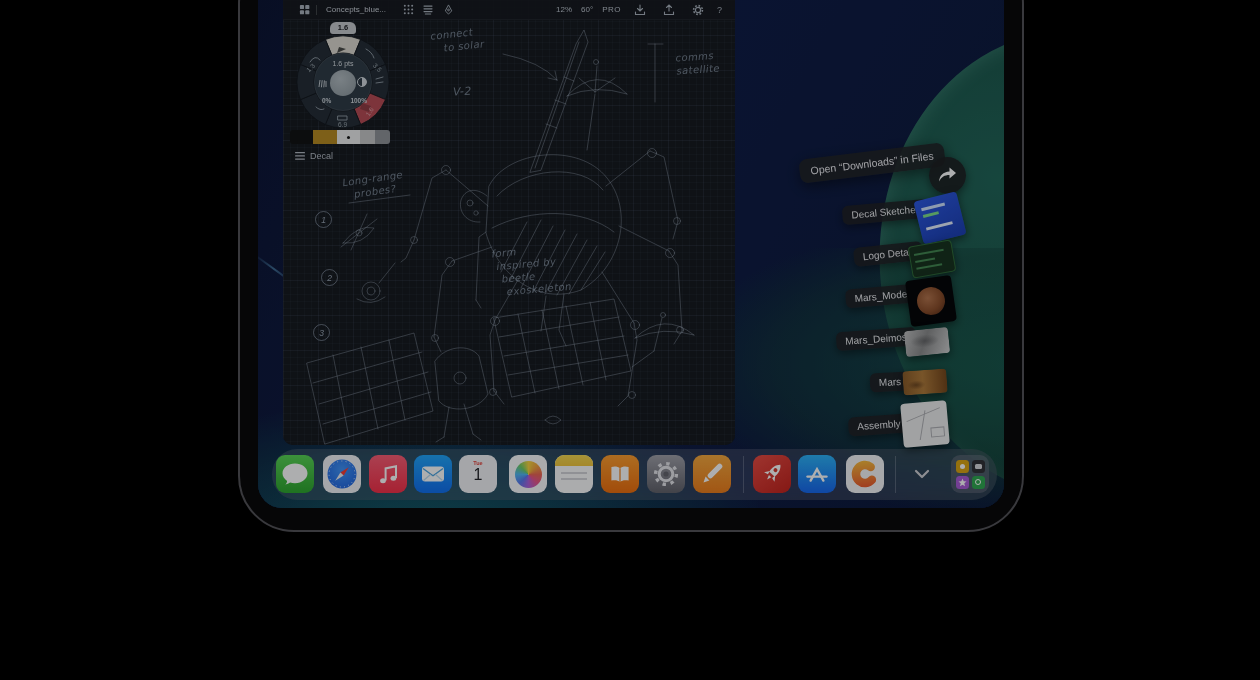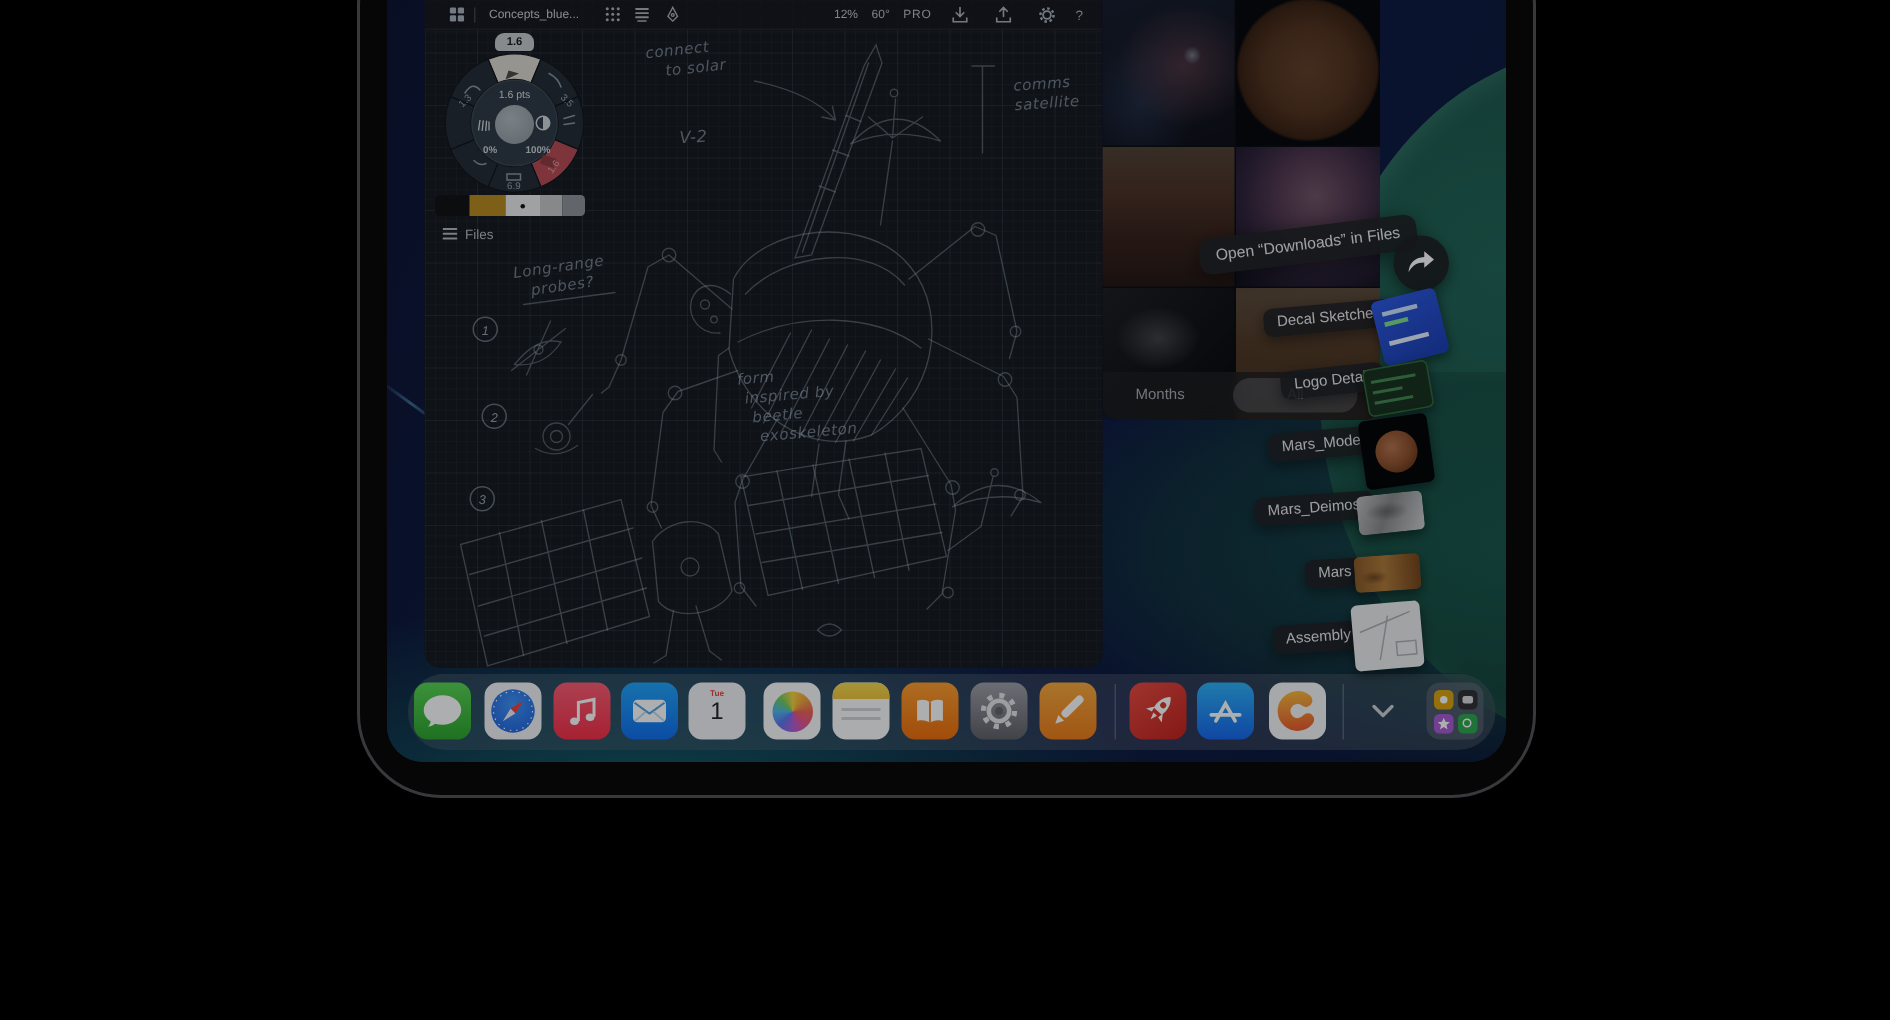--- a/index.html
+++ b/index.html
@@ -400,37 +400,24 @@
         </div>
 
         <div class="layers">
           <svg width="10" height="8" viewBox="0 0 10 8">
               <g fill="#b4bac2">
                 <rect y="0" width="10" height="1.3" rx=".6"></rect>
                 <rect y="3.2" width="10" height="1.3" rx=".6"></rect>
                 <rect y="6.4" width="10" height="1.3" rx=".6"></rect>
               </g>
             </svg>
-          <span class="txt">Files</span>
+          <span class="txt">Decal</span>
         </div>
       </div>
 
-      <div class="photos">
-        <div class="ptile p1"></div>
-        <div class="ptile p2"></div>
-        <div class="ptile p3"></div>
-        <div class="ptile p4"></div>
-        <div class="ptile p5"></div>
-        <div class="ptile p6"></div>
-        <div class="pdim"></div>
-        <div class="pbar">
-          <span class="ptab-m">Months</span>
-          <span class="ptab-all">All</span>
-        </div>
-      </div>
 
       <div class="drag">
         <div class="toast">Open “Downloads” in Files</div>
         <div class="share">
           <svg width="19" height="17" viewBox="0 0 19 17">
             <path d="M11.5 0.5 L18 6 L11.5 11.5 V8 C6.5 8 3.5 10 1 14.5 C1.5 8.5 5 4.8 11.5 4.4 Z" fill="#fff"></path>
           </svg>
         </div>
 
         <div class="dlabel" style="left:628px;top:244px;--r:-5deg;">Decal Sketches</div>

